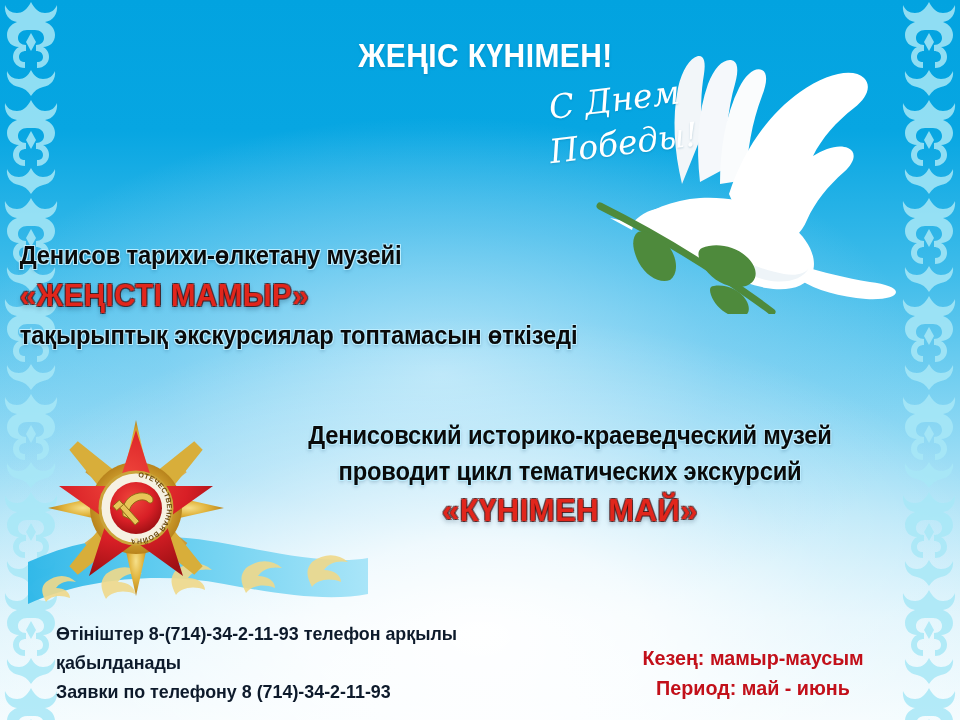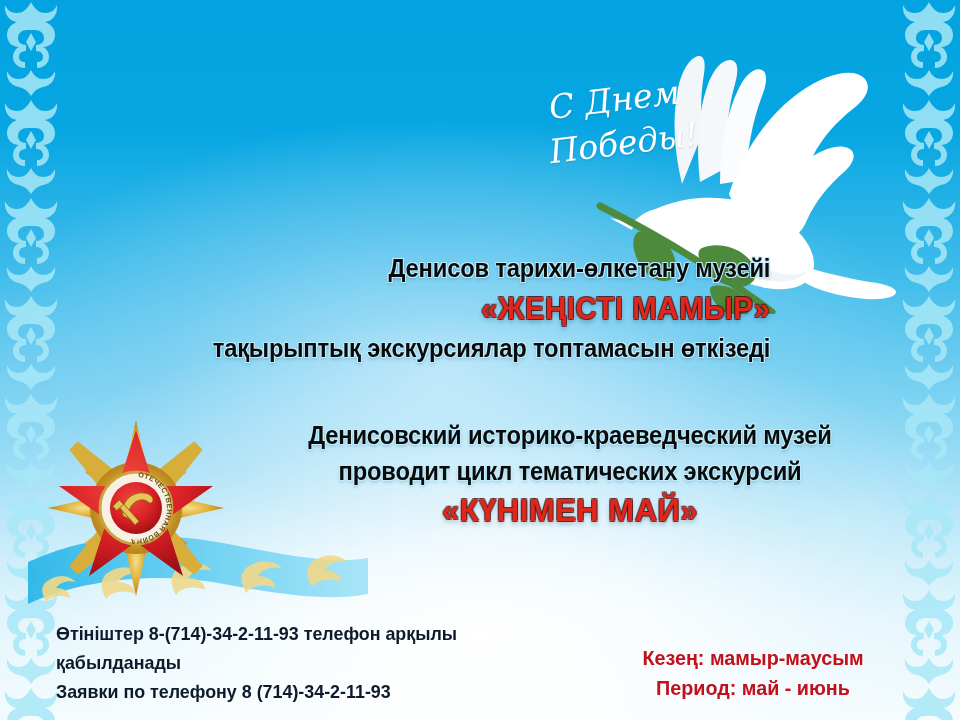--- a/index.html
+++ b/index.html
@@ -80,23 +80,23 @@
     font-size: 33px;
     line-height: 1.32;
     transform: rotate(-7deg);
     text-shadow: 0 1px 2px rgba(0,80,120,0.22);
   }
   .script-ru .l2 { display: block; padding-left: 8px; }
 
   .block-kk {
     position: absolute;
     left: 0;
-    top: 251px;
+    top: 238px;
     width: 790px;
-    text-align: right;
+    text-align: left;
   }
   .block-ru {
     position: absolute;
     left: 180px;
     top: 418px;
     width: 780px;
     text-align: center;
   }
   .hl {
     font-size: 25px;
@@ -301,20 +301,23 @@
           <path d="M-13 8 C-15 -4 -8 -13 3 -15 C12 -16 17 -12 17 -8 C17 -5 14 -4 12 -6
                    C9 -9 3 -9 -2 -5 C-7 -1 -8 6 -6 11 Z"></path>
           <rect x="-12" y="-12" width="5.5" height="24" transform="rotate(-42)"></rect>
           <rect x="-16" y="-17" width="9" height="6" transform="rotate(-42)"></rect>
         </g>
         <circle cy="32" r="2" fill="#f2e2a6"></circle>
       </g>
     </svg>
   </div>
 
+  <div class="title-kk">
+    <span>ЖЕҢІС КҮНІМЕН!</span>
+  </div>
 
   <div class="script-ru">
     <span class="l1">С Днем</span>
     <span class="l2">Победы!</span>
   </div>
 
   <div class="block-kk">
     <span class="hl">Денисов тарихи-өлкетану музейі</span>
     <span class="hl red">«ЖЕҢІСТІ МАМЫР»</span>
     <span class="hl">тақырыптық экскурсиялар топтамасын өткізеді</span>

